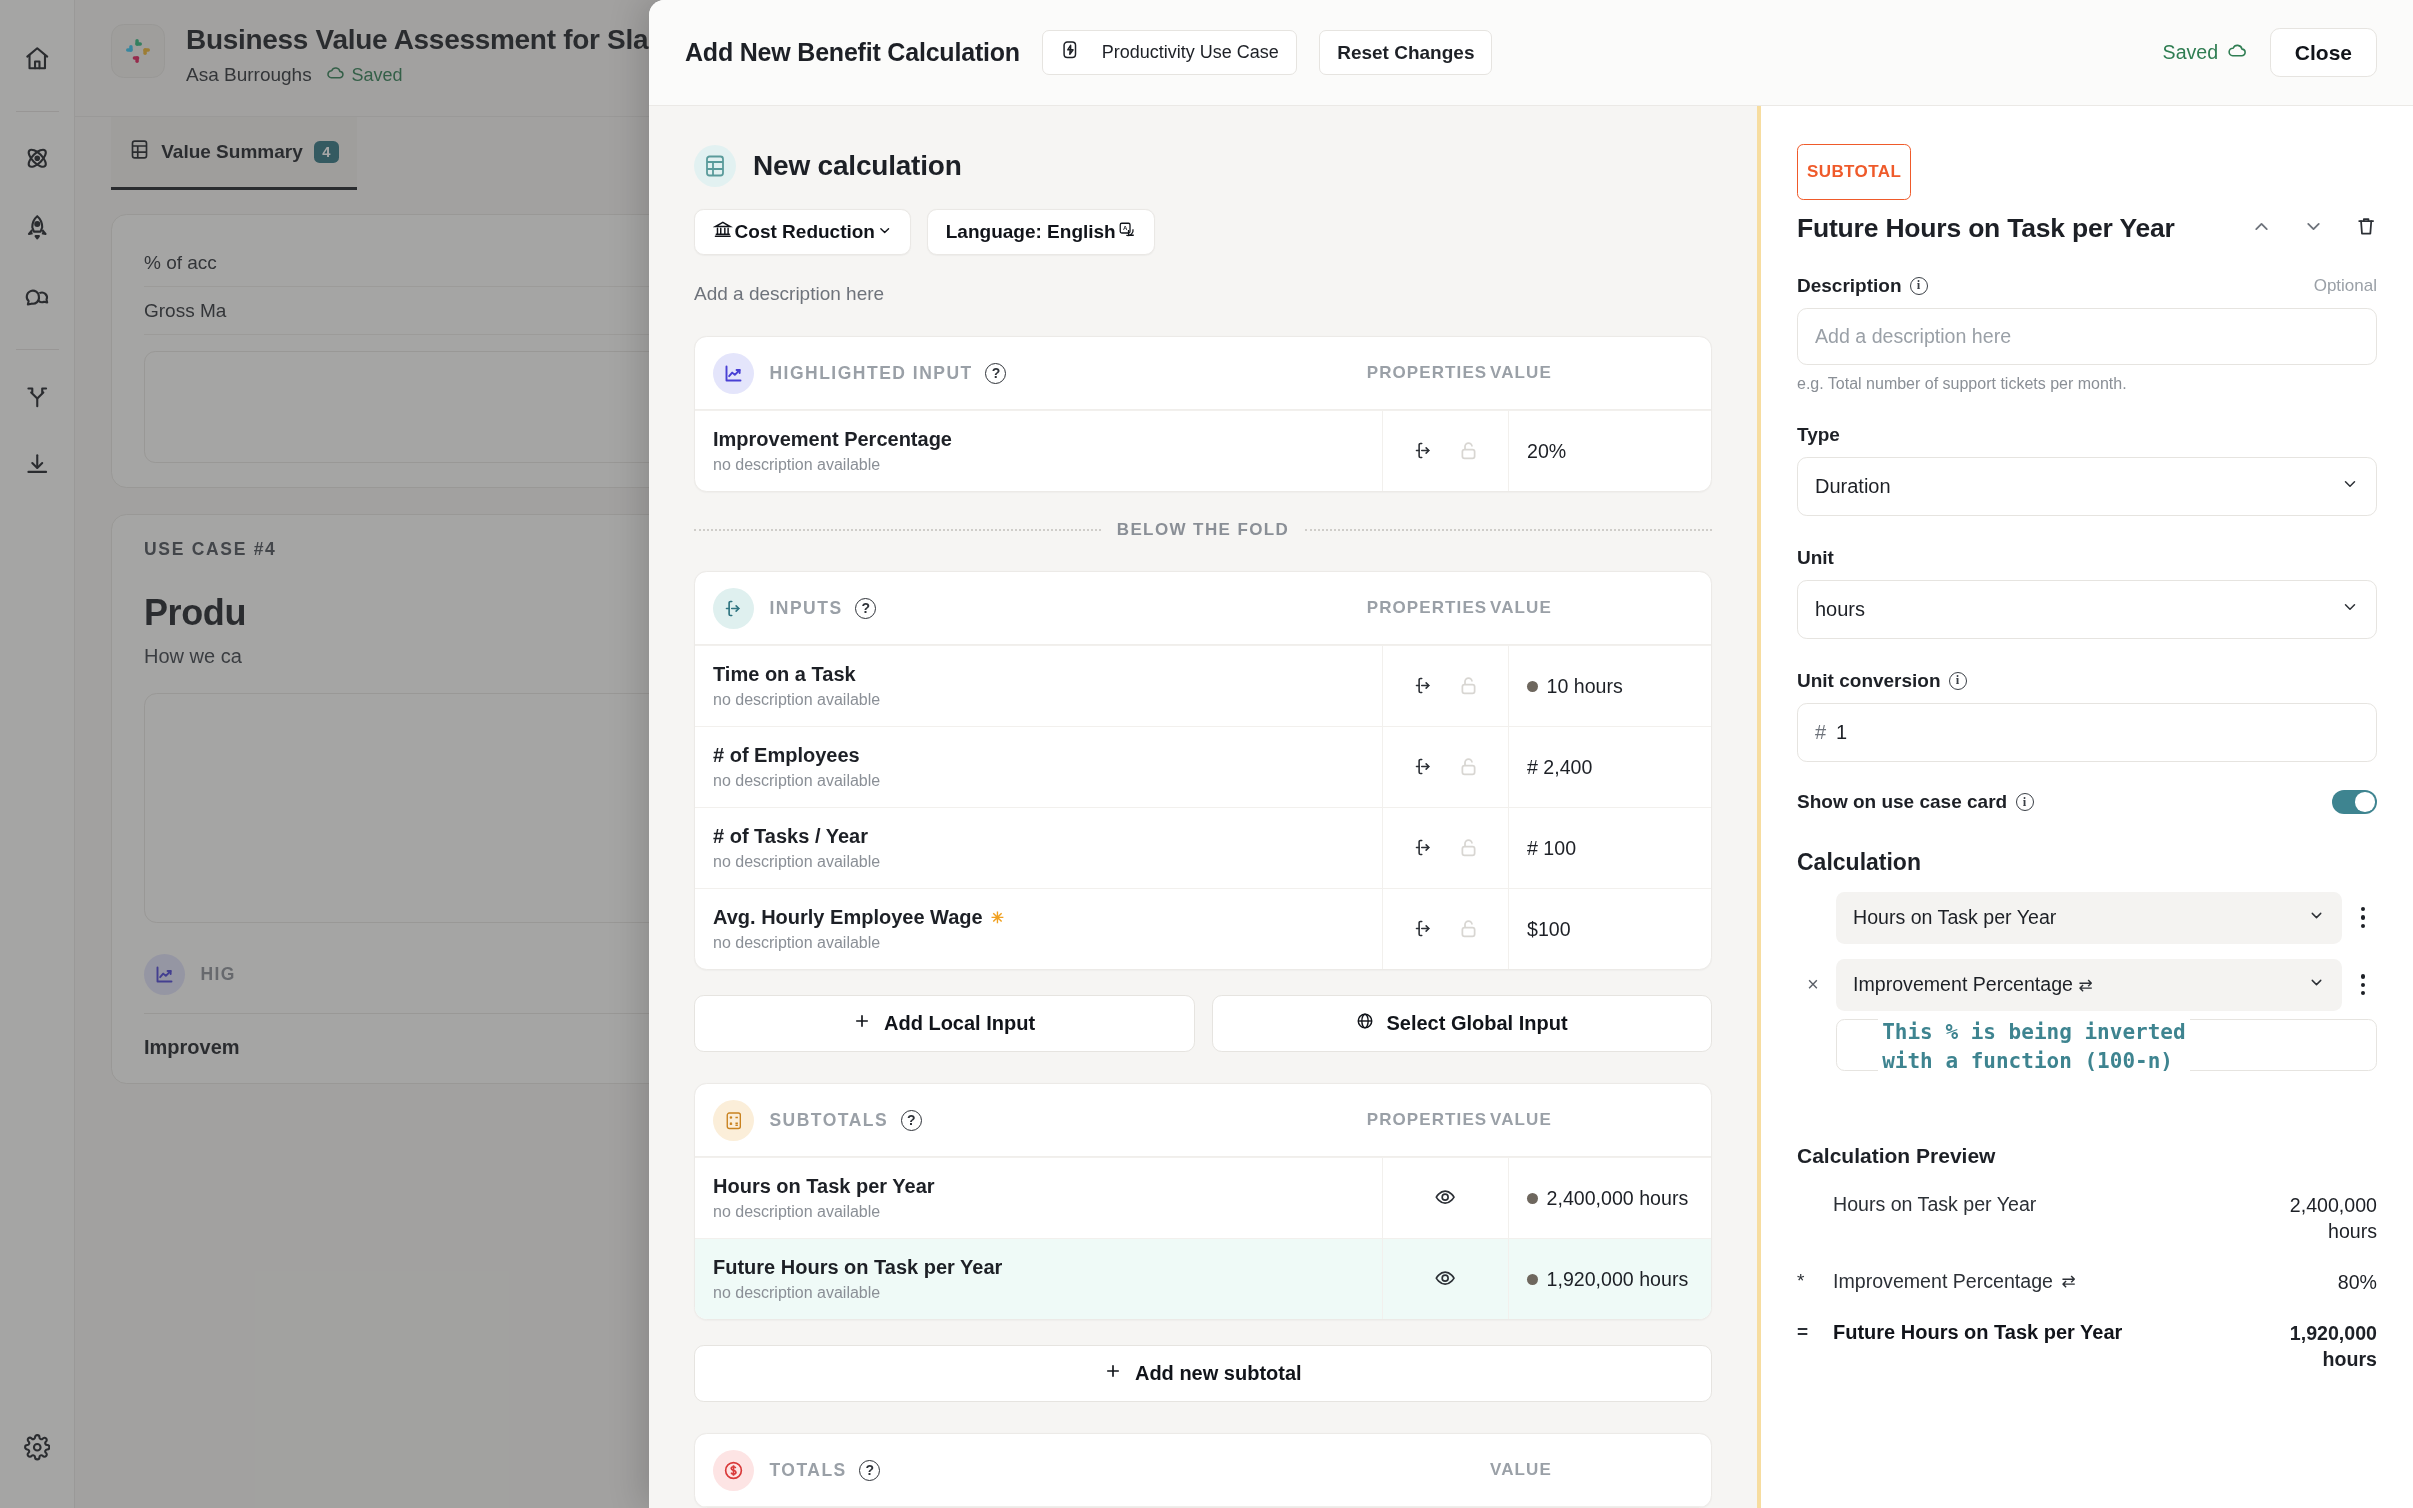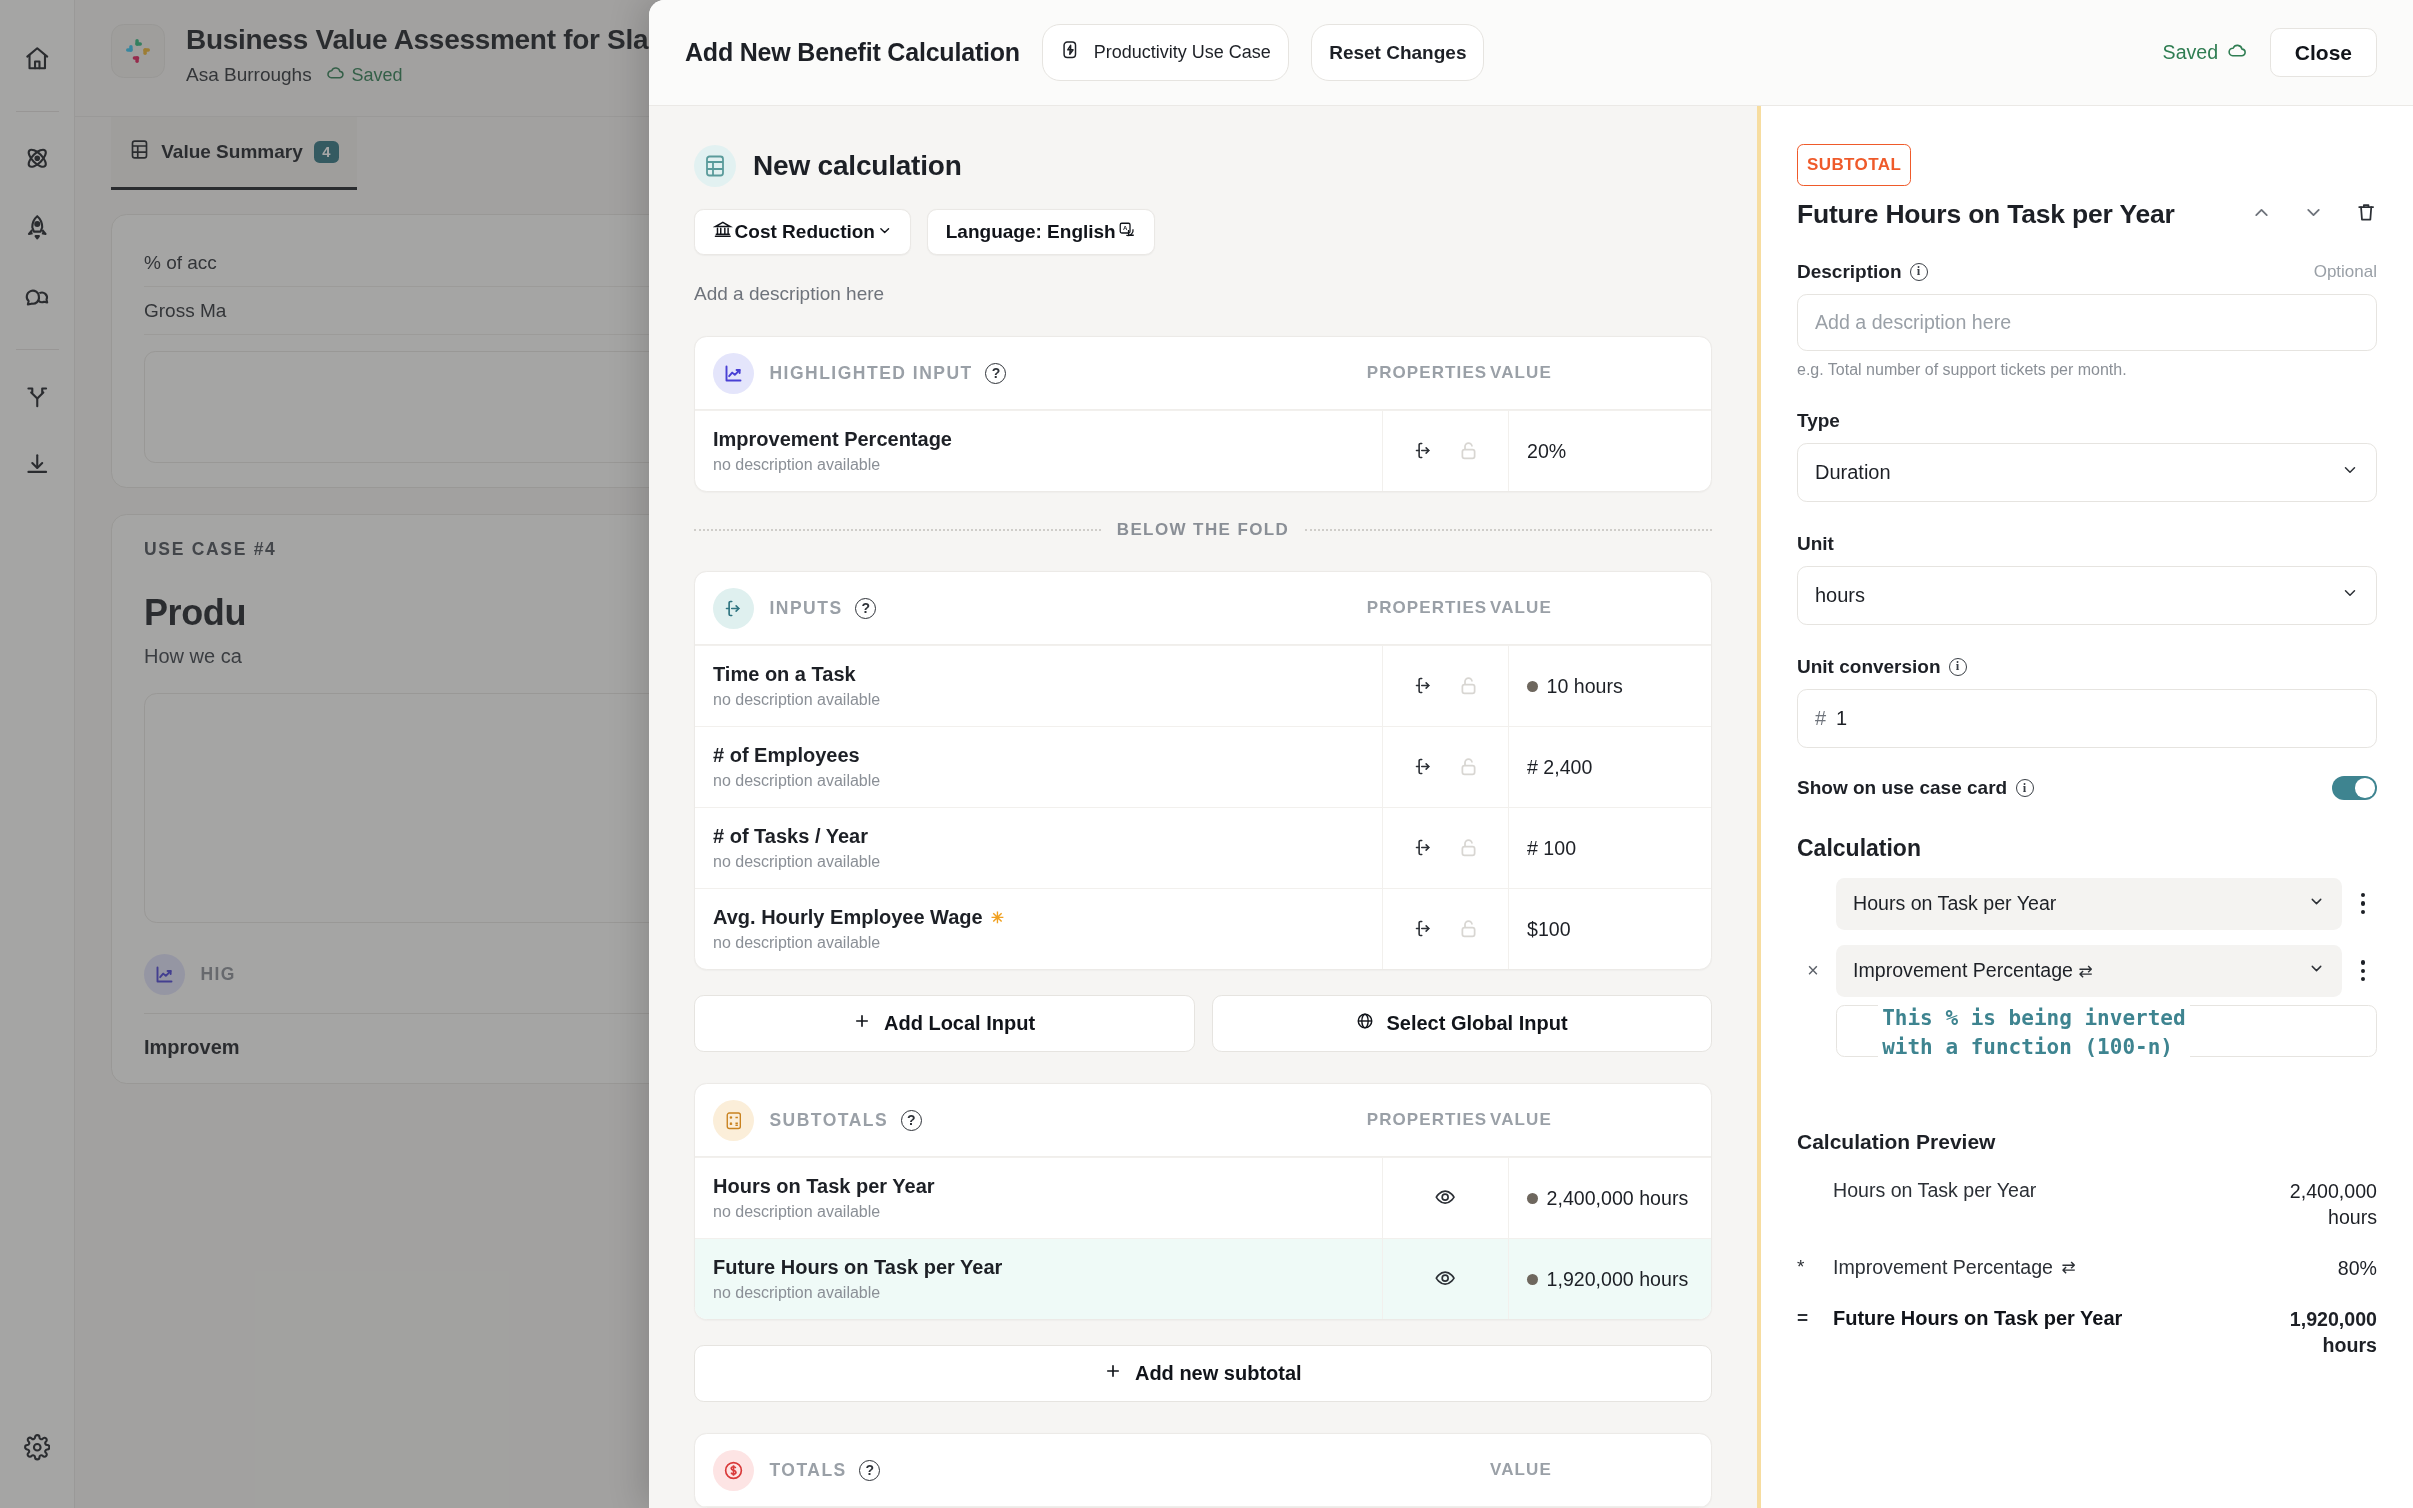--- a/index.html
+++ b/index.html
@@ -101,22 +101,22 @@
     overflow: hidden;
   }
   .modal-topbar {
     height: 106px; flex: 0 0 106px;
     background: #fbfbfa;
     border-bottom: 1.4px solid #ebe9e6;
     display: flex; align-items: center; padding: 0 36px; gap: 22.3px;
   }
   .modal-title { font-size: 25px; font-weight: 700; letter-spacing: -0.2px; white-space: nowrap; }
   .chip {
-    display: inline-flex; align-items: center; gap: 14px;
-    height: 57px; padding: 0 17px; border-radius: 18px;
+    display: inline-flex; align-items: center; gap: 22px;
+    height: 45px; padding: 0 17px; border-radius: 7px;
     border: 1.4px solid #e6e4e0; background: #fff;
     font-size: 18px; font-weight: 500; color: #1d2026; white-space: nowrap;
   }
   .chip.strong { font-weight: 600; font-size: 19px; }
   .topbar-spacer { flex: 1; }
   .modal-saved { display: flex; align-items: center; gap: 8.4px; color: #2f7d52; font-size: 19.6px; }
   .close-btn {
     height: 49px; padding: 14px 24px; border-radius: 9.8px;
     border: 1.4px solid #e6e4e0; background: #fff;
     font-size: 21px; font-weight: 700; color: #11141a;
@@ -209,21 +209,21 @@
   .eye { color: #5c6169; }
 
   
   .right-col {
     width: 656px; flex: 0 0 656px; background: #ffffff;
     border-left: 4.9px solid #f7dda0;
     padding: 38px 36px 0 36px; overflow: hidden;
   }
   .badge {
     display: inline-block; border: 1.4px solid #ef5a2a; color: #ef5a2a;
-    border-radius: 6.3px; padding: 10px 9px;
+    border-radius: 6.3px; padding: 17px 9px;
     font-size: 17px; font-weight: 700; letter-spacing: 0.4px;
   }
   .rp-titlerow { display: flex; align-items: flex-start; margin-top: 12.6px; }
   .rp-title { font-size: 26.5px; font-weight: 700; letter-spacing: -0.2px; flex: 1; }
   .rp-actions { display: flex; align-items: center; gap: 31px; color: #6e737b; padding-top: 2.8px; }
 
   .field-label {
     display: flex; align-items: center; gap: 8px;
     font-size: 19px; font-weight: 700; color: #1d2026; margin-top: 31px;
   }

